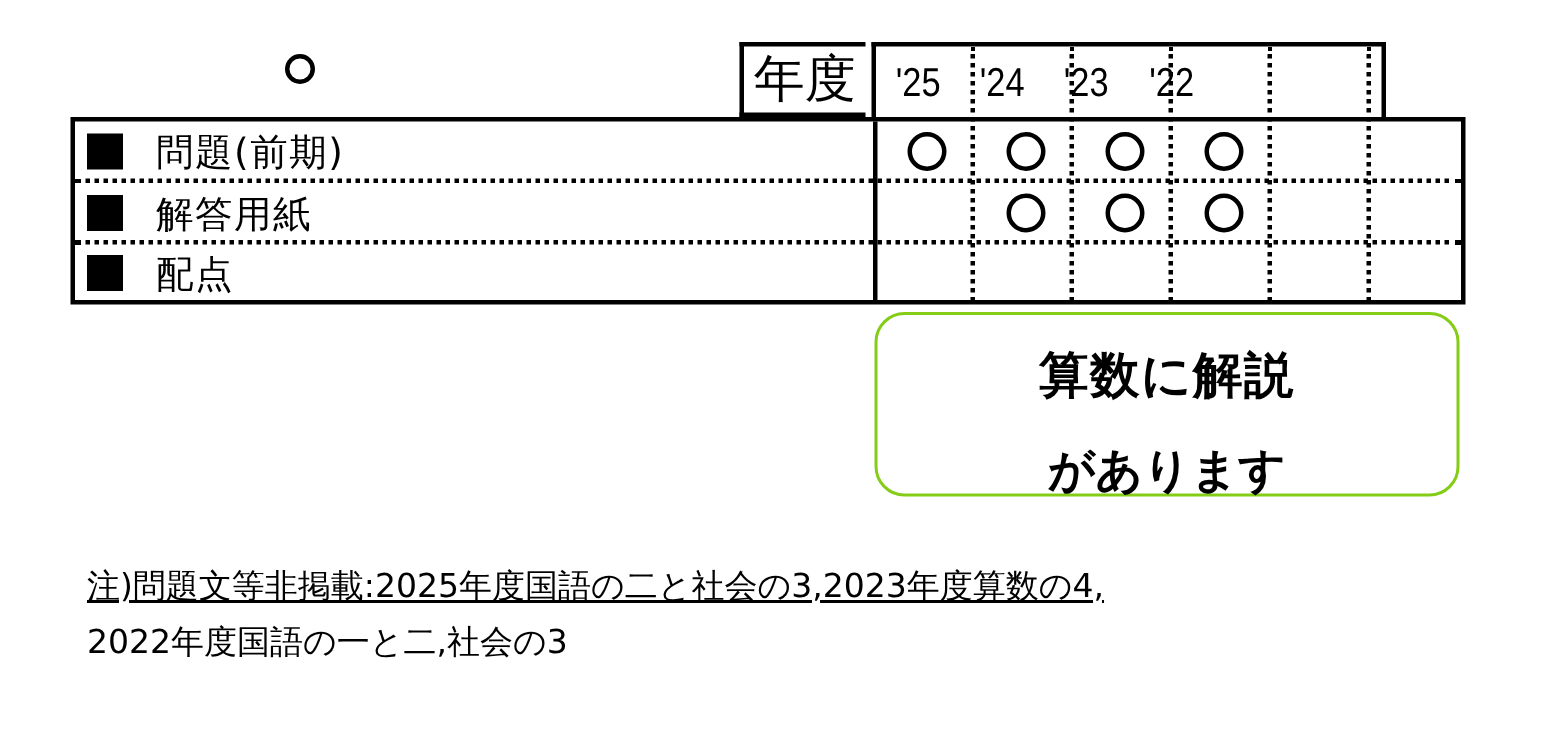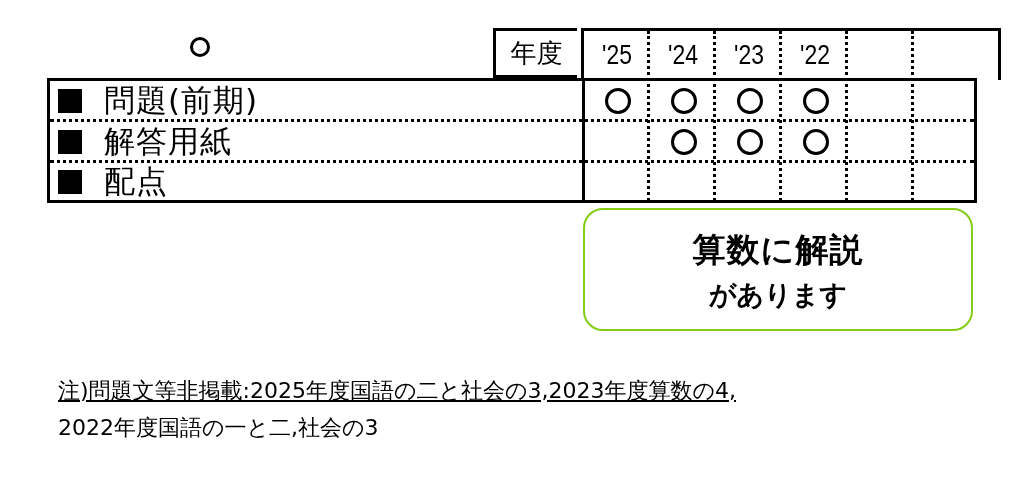--- a/index.html
+++ b/index.html
@@ -2,36 +2,36 @@
 <html><head>
 <meta charset="utf-8">
 <style>
   html, body { margin:0; padding:0; background:#ffffff; }
   body { width:1028px; height:498px; position:relative; overflow:hidden;
          font-family:"DejaVu Sans", "Liberation Sans", sans-serif; color:#000; }
   .abs { position:absolute; }
   .legend { left:190px; top:36px; font-size:22px; letter-spacing:-1px; }
   .legend .ring { display:inline-block; width:14px; height:14px; border:3px solid #000; border-radius:50%; vertical-align:-1px; margin-right:2px; }
   .nendo { left:493px; top:28px; width:84px; height:50px; box-sizing:border-box;
-           border:3px solid #000; border-right:none; font-size:26px; display:flex; align-items:center; justify-content:center; }
-  .header { left:581px; top:28px; width:420px; height:52px; box-sizing:border-box;
+           border:3px solid #000; border-right:none; font-size:34px; display:flex; align-items:center; justify-content:center; }
+  .header { left:581px; top:28px; width:343px; height:52px; box-sizing:border-box;
             border:3px solid #000; border-bottom:none; display:flex; }
   .hcell { width:66px; height:100%; box-sizing:border-box; display:flex; align-items:center; justify-content:center;
            font-family:"Liberation Sans Narrow","Liberation Sans", sans-serif; font-size:27px; transform:scaleX(0.85); }
   .vdot { position:absolute; width:0; border-left:3px dotted #000; }
   .table { left:47px; top:78px; width:930px; height:125px; box-sizing:border-box; border:3px solid #000; }
   .split { position:absolute; left:532px; top:0; bottom:0; border-left:3px solid #000; }
   .hdot { position:absolute; height:0; border-top:3px dotted #000; left:0; right:0; }
-  .rowlabel { position:absolute; left:8px; height:40px; display:flex; align-items:center; font-size:31px; letter-spacing:1px; }
+  .rowlabel { position:absolute; left:8px; height:40px; display:flex; align-items:center; font-size:25px; letter-spacing:1px; }
   .sq { display:inline-block; width:24px; height:24px; background:#000; margin-right:22px; }
   .circ { position:absolute; width:20px; height:20px; border:3.5px solid #000; border-radius:50%; }
   .note-box { left:583px; top:208px; width:390px; height:123px; box-sizing:border-box; border:2px solid #84cc16; border-radius:20px;
               text-align:center; }
   .note-l1 { font-size:33px; font-weight:bold; margin-top:18px; letter-spacing:1px; }
-  .note-l2 { font-size:27px; font-weight:bold; margin-top:4px; }
+  .note-l2 { font-size:31px; font-weight:bold; margin-top:20px; }
   .foot { left:58px; font-size:22px; letter-spacing:0px; white-space:nowrap; }
 </style>
 </head>
 <body>
 
 <div class="abs legend">
   <span class="ring"></span>
 </div>
 
 <div class="abs nendo">年度</div>

